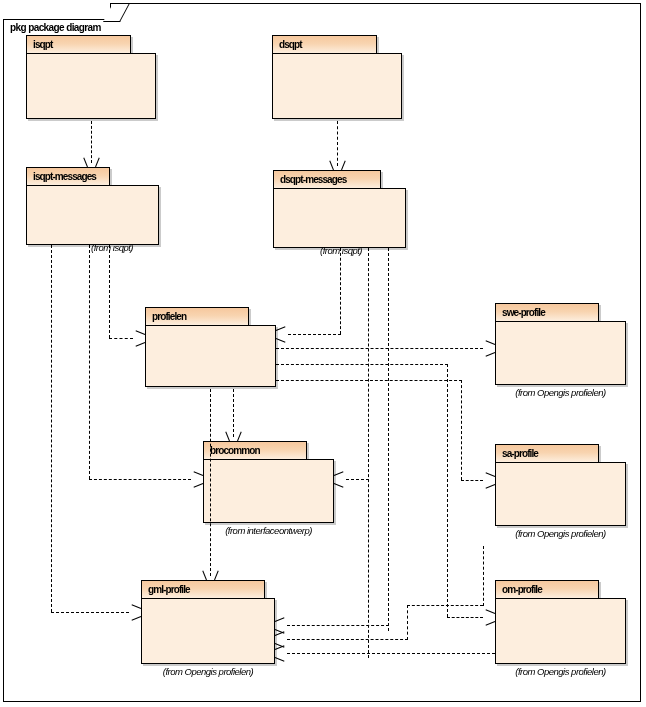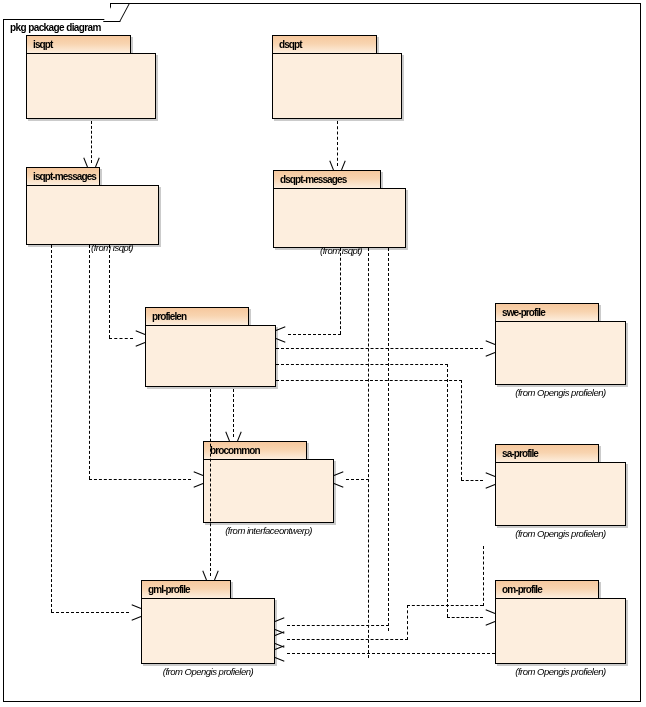--- a/index.html
+++ b/index.html
@@ -118,21 +118,21 @@
   </div>
 
   <div class="pkg" style="left:272px;top:35px;">
     <div class="tab" style="width:105px;">
       <div class="tlabel">dsqpt</div>
     </div>
     <div class="body" style="width:130px;height:66px;"></div>
   </div>
 
   <div class="pkg" style="left:26px;top:167px;">
-    <div class="tab" style="width:74px;">
+    <div class="tab" style="width:84px;">
       <div class="tlabel">isqpt-messages</div>
     </div>
     <div class="body" style="width:133px;height:60px;"></div>
     <div class="frm" style="left:36px;top:75px;width:100px;">(from isqpt)</div>
   </div>
 
   <div class="pkg" style="left:273px;top:170px;">
     <div class="tab" style="width:108px;">
       <div class="tlabel">dsqpt-messages</div>
     </div>
@@ -165,21 +165,21 @@
 
   <div class="pkg" style="left:495px;top:444px;">
     <div class="tab" style="width:104px;">
       <div class="tlabel">sa-profile</div>
     </div>
     <div class="body" style="width:131px;height:64px;"></div>
     <div class="frm" style="left:0px;top:84px;width:131px;">(from Opengis profielen)</div>
   </div>
 
   <div class="pkg" style="left:141px;top:580px;">
-    <div class="tab" style="width:90px;">
+    <div class="tab" style="width:124px;">
       <div class="tlabel">gml-profile</div>
     </div>
     <div class="body" style="width:134px;height:66px;"></div>
     <div class="frm" style="left:0px;top:86px;width:134px;">(from Opengis profielen)</div>
   </div>
 
   <div class="pkg" style="left:495px;top:580px;">
     <div class="tab" style="width:104px;">
       <div class="tlabel">om-profile</div>
     </div>

